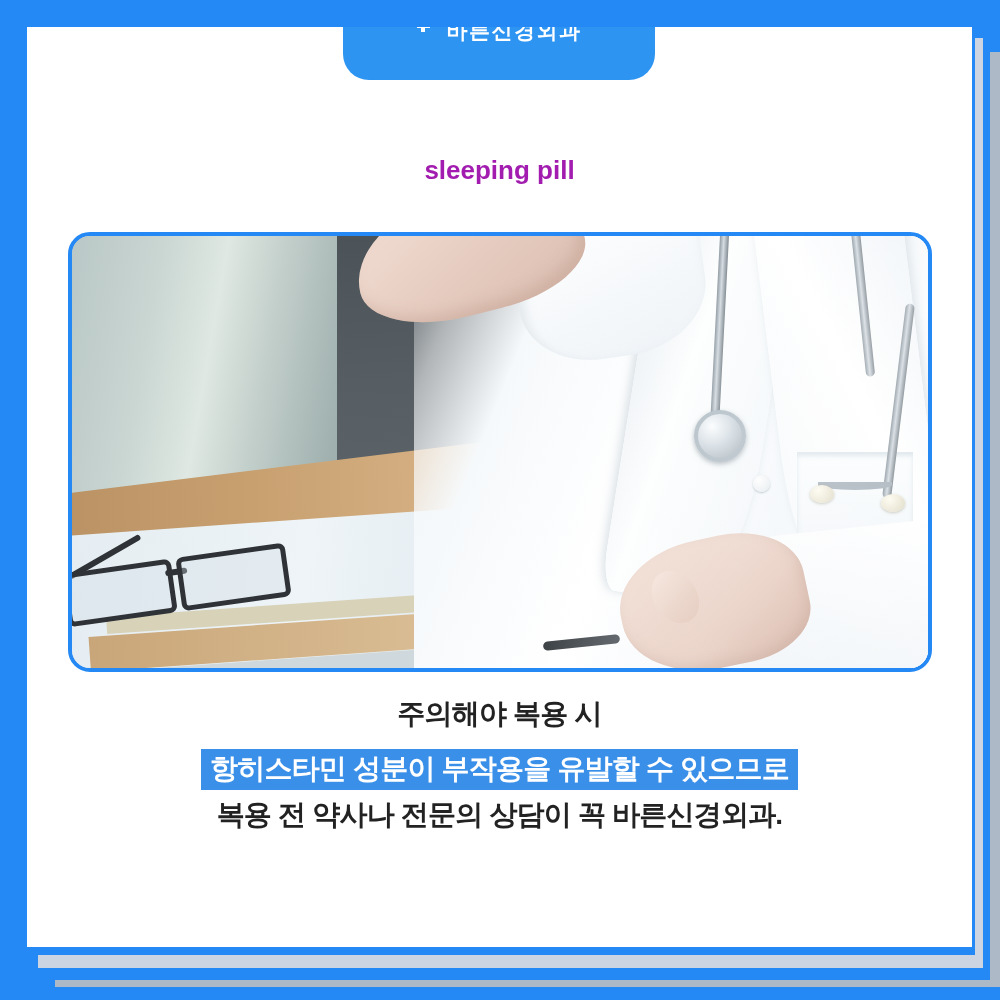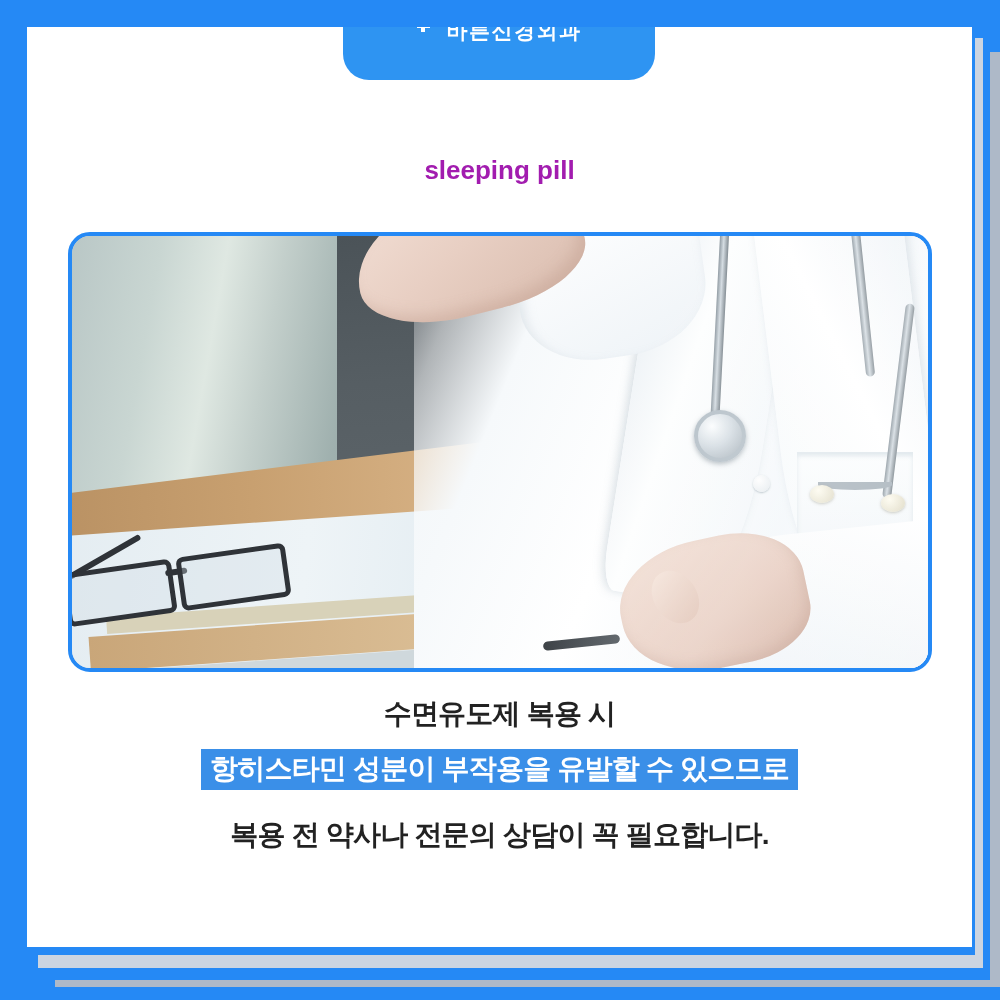--- a/index.html
+++ b/index.html
@@ -290,21 +290,21 @@
   
   .body-copy{
     position:absolute; left:0; top:668px; width:100%;
     text-align:center;
     color:#222222;
   }
   .line{
     font-size:28px; font-weight:bold; letter-spacing:-0.8px;
     margin-bottom:16px; white-space:nowrap;
   }
-  .line.hl{ margin-bottom:26px; }
+  .line.hl{ margin-bottom:6px; }
   .hl-text{
     background:#3a8fe8; color:#ffffff;
     padding:4px 9px 5px 9px;
     display:inline-block; line-height:1.15;
   }
   .line.last{ margin-bottom:0; }
 </style>
 </head>
 <body>
 
@@ -367,18 +367,18 @@
 
       <div class="sleeve-low"></div>
       <div class="hand-low"></div>
       <div class="thumb"></div>
       <div class="pen"></div>
       <div class="sheen"></div>
     </div>
   </div>
 
   <div class="body-copy">
-    <div class="line">수면유도제 복용 시</div>
+    <div class="line">주의해야 복용 시</div>
     <div class="line hl"><span class="hl-text">항히스타민 성분이 부작용을 유발할 수 있으므로</span></div>
-    <div class="line last">복용 전 약사나 전문의 상담이 꼭 필요합니다.</div>
+    <div class="line last">복용 전 약사나 전문의 상담이 꼭 바른신경외과.</div>
   </div>
 
 </div>
 
 </body></html>

